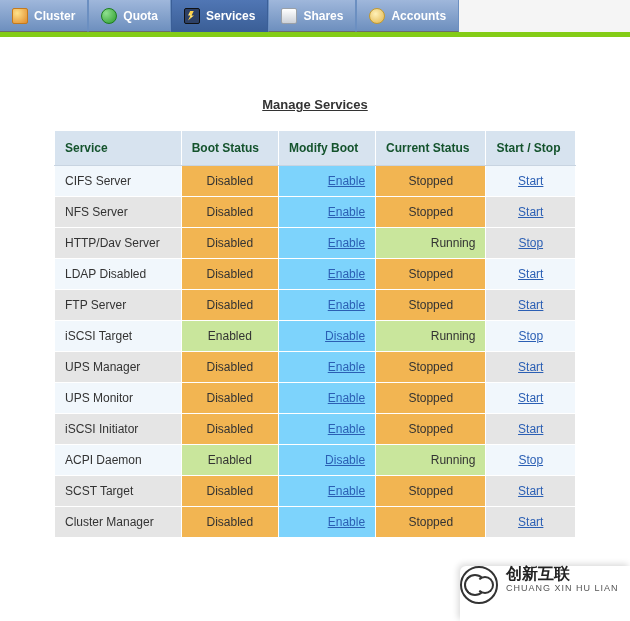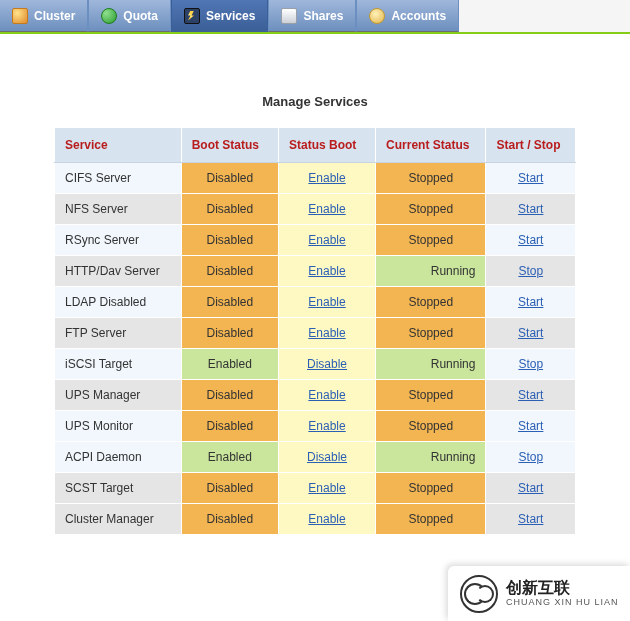--- a/index.html
+++ b/index.html
@@ -12,21 +12,21 @@
     width: 630px;
     height: 621px;
     overflow: hidden;
     position: relative;
   }
 
   
   .toolbar {
     display: flex;
     height: 32px;
-    border-bottom: 2px solid #84cc16;
+    border-bottom: 5px solid #84cc16;
     background: #f5f5f5;
   }
   .tab {
     display: flex;
     align-items: center;
     gap: 6px;
     padding: 0 12px;
     border: 1px solid #6b8fc1;
     border-bottom: 1px solid #6d6d6d;
     border-top: none;
@@ -59,74 +59,75 @@
   }
   .ic-accounts { background: radial-gradient(circle at 40% 35%, #fff1b8, #e1b44b); border:1px solid #c49a2d; border-radius:50%; }
 
   
   .page-title {
     text-align: center;
     font-weight: bold;
     font-size: 13px;
     color: #333;
     margin: 60px 0 18px 0;
+    text-decoration: underline;
   }
 
   .table-wrap {
     margin: 0 54px;
   }
   table {
     width: 100%;
     border-collapse: collapse;
   }
   th {
     background: #d7e3ef;
     text-align: left;
     padding: 10px 10px;
     font-size: 12px;
     font-weight: bold;
-    color: #b91c1c;
+    color: #14532d;
     border: 1px solid #fff;
     border-bottom: 1px solid #c8d4e1;
   }
   td {
     padding: 8px 10px;
     font-size: 12px;
     color: #333;
     text-align: center;
     border: 1px solid #fff;
   }
   td.svc { text-align: left; }
   tr.row-even td.svc, tr.row-even td.startstop { background: #f1f7fc; }
   tr.row-odd  td.svc, tr.row-odd  td.startstop { background: #e5e5e5; }
 
   .bg-disabled { background: #f2b552; }
   .bg-enabled  { background: #c9e69c; }
   .bg-stopped  { background: #f2b552; }
   .bg-running  { background: #c9e69c; text-align: right; }
-  .bg-modify   { background: #fef9c3; }
+  .bg-modify   { background: #7dd3fc; text-align: right; }
 
   a.link {
     color: #2b5fb4;
     text-decoration: underline;
     cursor: pointer;
   }
 
   
   .brand {
     position: absolute;
     right: 0;
     bottom: 0;
     width: 170px;
     height: 55px;
     background: #fff;
     display: flex;
-    align-items: center;
+    align-items: flex-start;
     gap: 8px;
-    padding-left: 12px;
+    padding-left: 0;
     border-radius: 6px 0 0 0;
     box-shadow: -2px -2px 6px rgba(0,0,0,.15);
   }
   .brand-logo {
     width: 34px; height: 34px; border: 2px solid #333; border-radius: 50%;
     position: relative;
   }
   .brand-logo::before, .brand-logo::after{
     content:""; position:absolute; border:2px solid #333; border-radius:50%;
   }
@@ -162,47 +163,40 @@
 </div>
 
 <div class="page-title">Manage Services</div>
 
 <div class="table-wrap">
   <table>
     <thead>
       <tr>
         <th style="width:122px">Service</th>
         <th style="width:86px">Boot Status</th>
-        <th style="width:88px">Status Boot</th>
+        <th style="width:88px">Modify Boot</th>
         <th style="width:104px">Current Status</th>
         <th style="width:82px">Start / Stop</th>
       </tr>
     </thead>
     <tbody id="svc-body">
         <tr class="row-even">
           <td class="svc">CIFS Server</td>
           <td class="bg-disabled">Disabled</td>
           <td class="bg-modify"><a class="link">Enable</a></td>
           <td class="bg-stopped">Stopped</td>
           <td class="startstop"><a class="link">Start</a></td>
         </tr>
         <tr class="row-odd">
           <td class="svc">NFS Server</td>
           <td class="bg-disabled">Disabled</td>
           <td class="bg-modify"><a class="link">Enable</a></td>
           <td class="bg-stopped">Stopped</td>
           <td class="startstop"><a class="link">Start</a></td>
         </tr>
-        <tr class="row-even">
-          <td class="svc">RSync Server</td>
-          <td class="bg-disabled">Disabled</td>
-          <td class="bg-modify"><a class="link">Enable</a></td>
-          <td class="bg-stopped">Stopped</td>
-          <td class="startstop"><a class="link">Start</a></td>
-        </tr>
         <tr class="row-odd">
           <td class="svc">HTTP/Dav Server</td>
           <td class="bg-disabled">Disabled</td>
           <td class="bg-modify"><a class="link">Enable</a></td>
           <td class="bg-running">Running</td>
           <td class="startstop"><a class="link">Stop</a></td>
         </tr>
         <tr class="row-even">
           <td class="svc">LDAP Disabled</td>
           <td class="bg-disabled">Disabled</td>
@@ -231,20 +225,27 @@
           <td class="bg-stopped">Stopped</td>
           <td class="startstop"><a class="link">Start</a></td>
         </tr>
         <tr class="row-even">
           <td class="svc">UPS Monitor</td>
           <td class="bg-disabled">Disabled</td>
           <td class="bg-modify"><a class="link">Enable</a></td>
           <td class="bg-stopped">Stopped</td>
           <td class="startstop"><a class="link">Start</a></td>
         </tr>
+        <tr class="row-odd">
+          <td class="svc">iSCSI Initiator</td>
+          <td class="bg-disabled">Disabled</td>
+          <td class="bg-modify"><a class="link">Enable</a></td>
+          <td class="bg-stopped">Stopped</td>
+          <td class="startstop"><a class="link">Start</a></td>
+        </tr>
         <tr class="row-even">
           <td class="svc">ACPI Daemon</td>
           <td class="bg-enabled">Enabled</td>
           <td class="bg-modify"><a class="link">Disable</a></td>
           <td class="bg-running">Running</td>
           <td class="startstop"><a class="link">Stop</a></td>
         </tr>
         <tr class="row-odd">
           <td class="svc">SCST Target</td>
           <td class="bg-disabled">Disabled</td>

